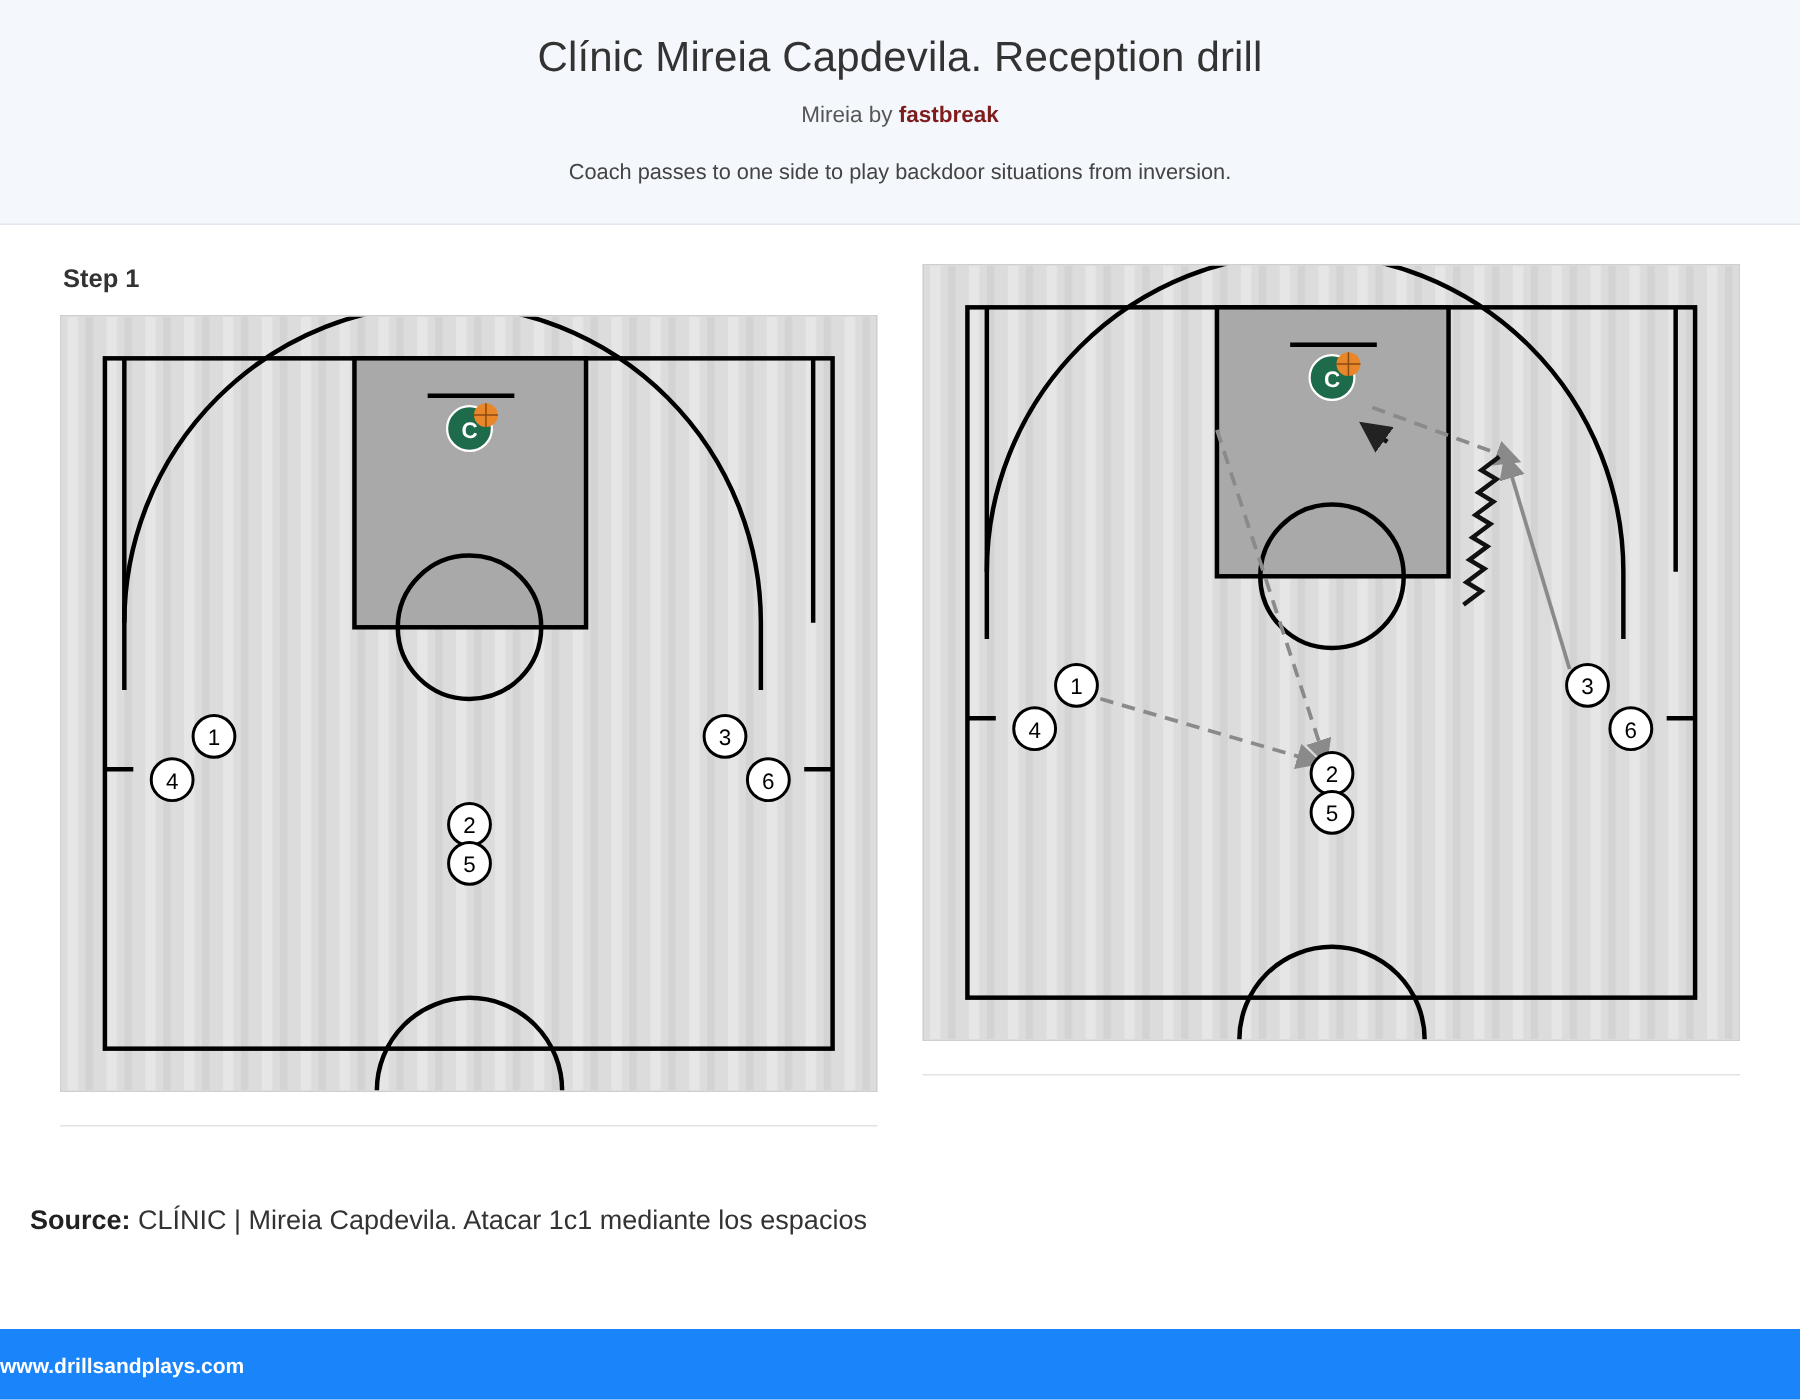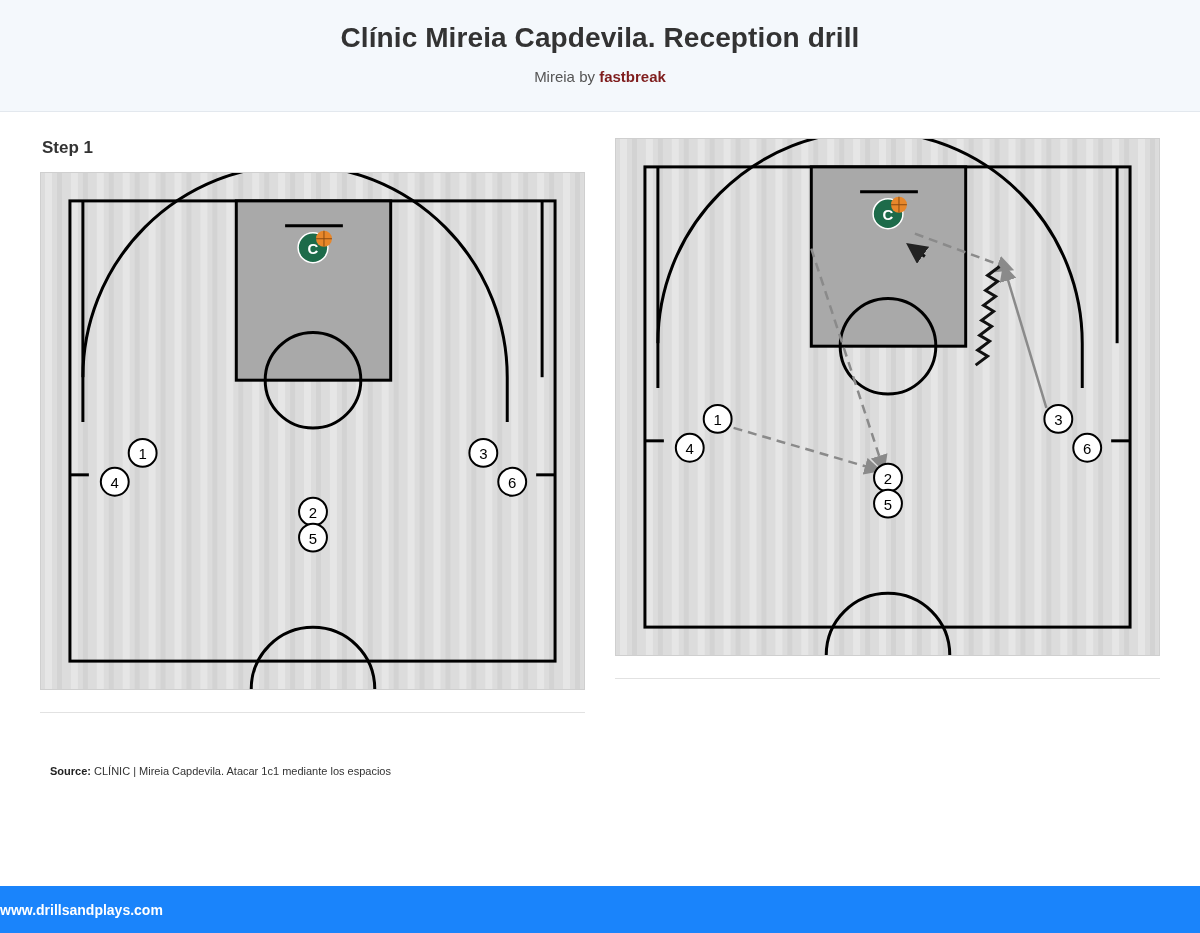--- a/index.html
+++ b/index.html
@@ -16,21 +16,21 @@
   
   .header {
     background: #f4f8fc;
     border-bottom: 1px solid #e3e8ee;
     padding: 22px 20px 26px 20px;
     text-align: center;
   }
   .header h1 {
     margin: 0;
     font-size: 28px;
-    font-weight: 700;
+    font-weight: 400;
     color: #333333;
     letter-spacing: 0.1px;
   }
   .created {
     margin-top: 14px;
     font-size: 15px;
     color: #555555;
   }
   .created b { color: #7f1d1d; }
   .subtitle {
@@ -63,22 +63,22 @@
   .court-svg { display: block; width: 100%; height: 100%; }
 
   .divider {
     margin-top: 22px;
     border-top: 1px solid #e2e2e2;
     height: 1px;
   }
 
   
   .source {
-    padding: 36px 40px 0 50px;
-    font-size: 11px;
+    padding: 36px 40px 0 20px;
+    font-size: 18px;
     color: #333333;
   }
   .source b { color: #222222; }
 
   
   .footer {
     position: absolute;
     left: 0;
     bottom: 0;
     width: 1200px;
@@ -95,20 +95,21 @@
   
 </style>
 </head>
 <body>
 
 <div class="header">
   <h1>Clínic Mireia Capdevila. Reception drill</h1>
   <div class="created">
     <span>Mireia by </span><b>fastbreak</b>
   </div>
+  <div class="subtitle">Coach passes to one side to play backdoor situations from inversion.</div>
 </div>
 
 <div class="steps">
 
   <div class="step">
     <div class="step-title">Step 1</div>
     <div class="court-wrap">
       <svg class="court-svg" viewBox="0 0 545 518">
         <defs>
           <pattern id="woodA" width="26" height="518" patternUnits="userSpaceOnUse">

